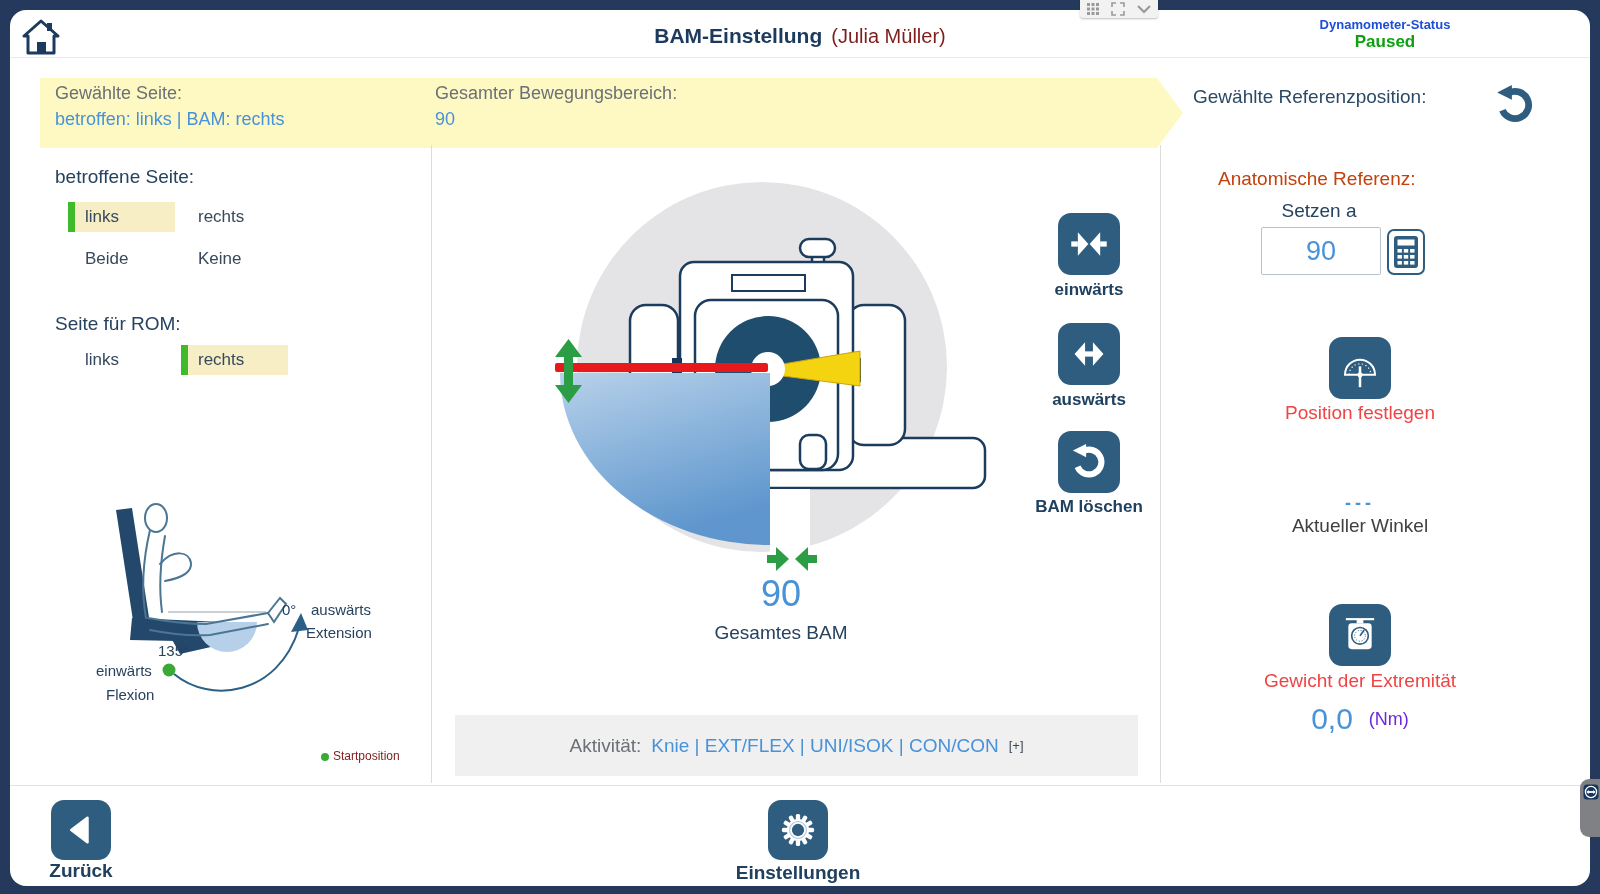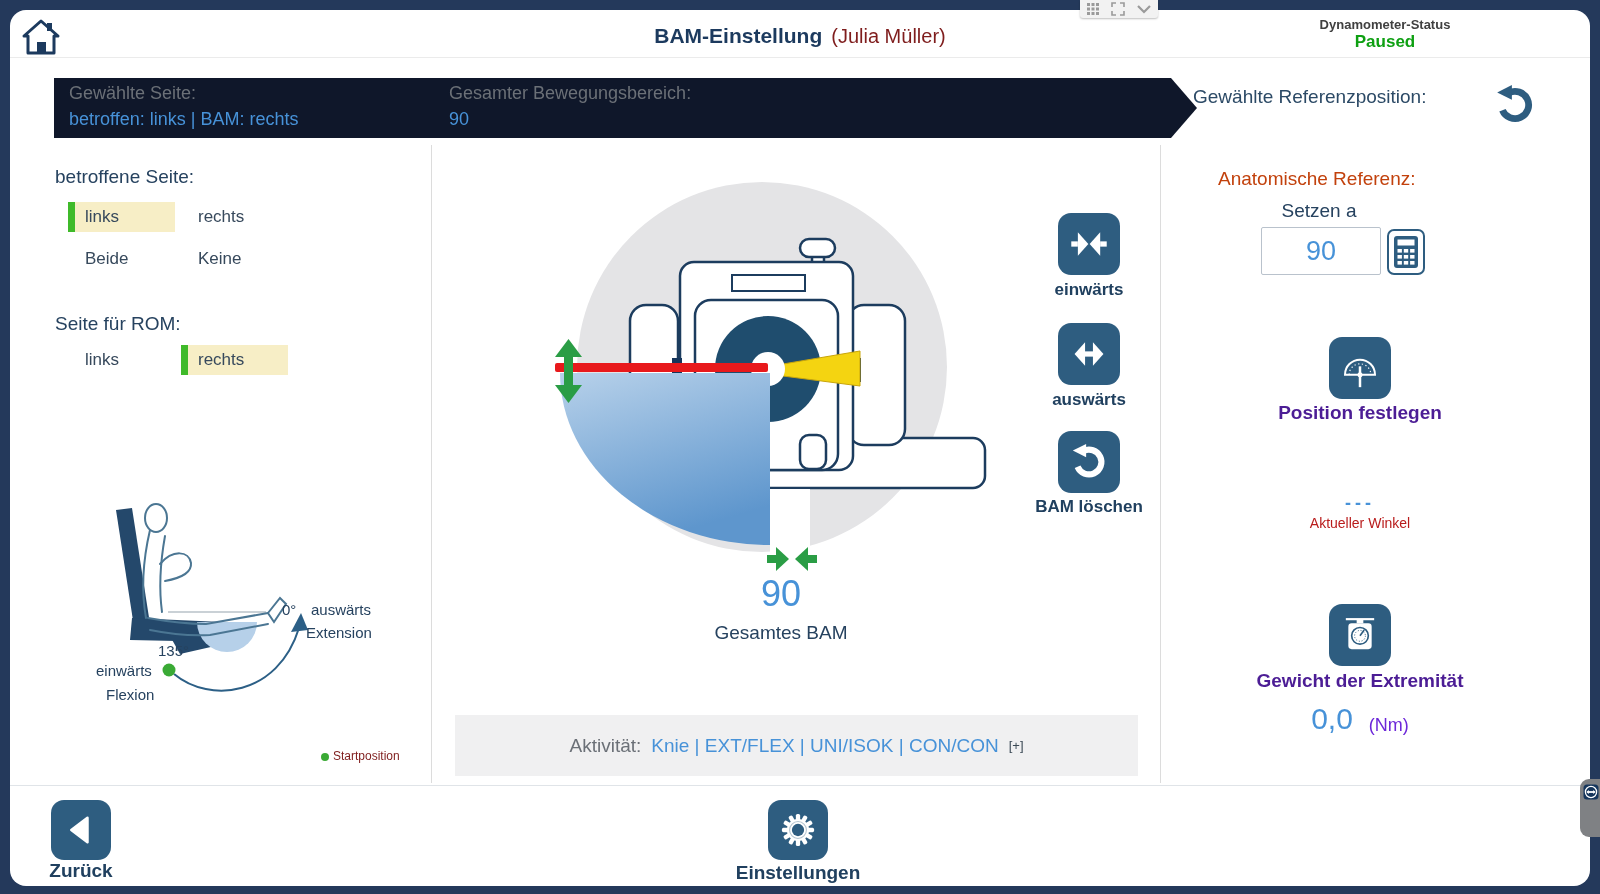--- a/index.html
+++ b/index.html
@@ -6,27 +6,27 @@
     font-family:"Liberation Sans",sans-serif;-webkit-font-smoothing:antialiased;}
   .frame{position:absolute;inset:0;background:#24395b;}
   .page{position:absolute;left:10px;top:10px;width:1580px;height:876px;background:#fff;border-radius:16px;}
   
   .hdr{position:absolute;left:0;top:0;width:100%;height:47px;border-bottom:1px solid #ebebeb;}
   .home-btn{position:absolute;left:10px;top:6px;width:42px;height:42px;cursor:pointer;}
   .title-wrap{position:absolute;left:0;top:14px;width:100%;display:flex;justify-content:center;gap:9px;align-items:baseline;}
   .title-main{font-size:21px;font-weight:700;color:#1c3a5e;}
   .title-user{font-size:20px;color:#7f1d1d;}
   .status{position:absolute;left:1285px;top:7px;width:180px;text-align:center;}
-  .status-label{font-size:13px;font-weight:700;color:#404040;}
+  .status-label{font-size:13px;font-weight:700;color:#1d4ed8;}
   .status-value{font-size:17px;font-weight:700;color:#0ea012;}
   
   .float-toolbar{position:absolute;left:1080px;top:0;width:78px;height:18px;background:#f2f2f2;
     border-radius:0 0 3px 3px;display:flex;align-items:center;justify-content:space-around;z-index:30;box-shadow:0 1px 2px rgba(0,0,0,.25);}
   
-  .ribbon{position:absolute;left:44px;top:68px;width:1143px;height:60px;background:#0f172a;
+  .ribbon{position:absolute;left:30px;top:68px;width:1143px;height:70px;background:#fef9c3;
     clip-path:polygon(0 0,calc(100% - 26px) 0,100% 50%,calc(100% - 26px) 100%,0 100%);}
   .rb-sec{position:absolute;top:5px;}
   .rb-label{font-size:18px;color:#6b7077;}
   .rb-value{font-size:18px;color:#4792d8;margin-top:5px;}
   .ref-label{position:absolute;left:1183px;top:76px;font-size:19px;color:#2c4a66;}
   .reset-btn{position:absolute;left:1483px;top:73px;width:44px;height:44px;cursor:pointer;}
   
   .vdiv{position:absolute;top:135px;width:1px;height:638px;background:#dcdcdc;}
   
   .group-heading{position:absolute;left:45px;font-size:19px;color:#26425f;}
@@ -56,23 +56,23 @@
   
   .right-panel{position:absolute;left:1150px;top:135px;width:430px;height:638px;}
   .rp-heading{position:absolute;left:58px;top:23px;font-size:19px;color:#c2410c;}
   .rp-setlabel{position:absolute;left:101px;top:55px;width:116px;text-align:center;font-size:19px;color:#26425f;}
   .rp-input{position:absolute;left:101px;top:82px;width:114px;height:44px;border:1px solid #b9c2cc;border-radius:2px;
     text-align:center;font-size:27px;color:#4792d8;font-family:"Liberation Sans",sans-serif;background:#fff;}
   .calc-btn{position:absolute;left:227px;top:84px;width:34px;height:42px;border:2px solid #2e5d80;border-radius:7px;
     display:flex;align-items:center;justify-content:center;cursor:pointer;background:#fff;}
   .rp-center{position:absolute;left:30px;width:340px;text-align:center;}
   .dashes{color:#4792d8;font-weight:700;font-size:18px;letter-spacing:4px;}
-  .rp-label{font-size:14px;color:#b91c1c;}
-  .rp-label-b{font-size:19px;font-weight:700;color:#4c1d95;}
-  .weight-row{display:flex;justify-content:center;align-items:flex-end;gap:16px;}
+  .rp-label{font-size:19px;color:#404040;}
+  .rp-label-b{font-size:19px;font-weight:400;color:#ef4444;}
+  .weight-row{display:flex;justify-content:center;align-items:center;gap:16px;}
   .weight-val{font-size:30px;color:#4792d8;}
   .weight-unit{font-size:18px;color:#6d28d9;}
   
   .ft-div{position:absolute;left:0;top:775px;width:100%;height:1px;background:#e0e4e8;}
   
   .tv-tab{position:absolute;left:1580px;top:779px;width:20px;height:58px;background:#7f8184;border-radius:9px 0 0 9px;z-index:25;}
   .tv-tab svg{position:absolute;left:3px;top:5px;}
   svg{display:block;}
 </style>
 </head>

